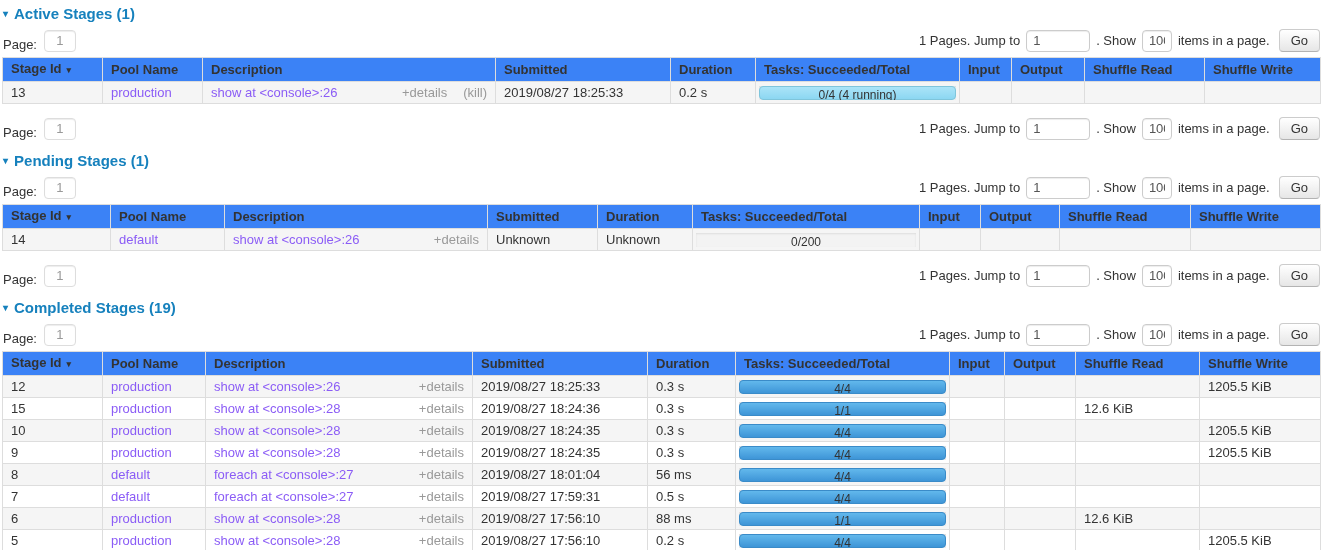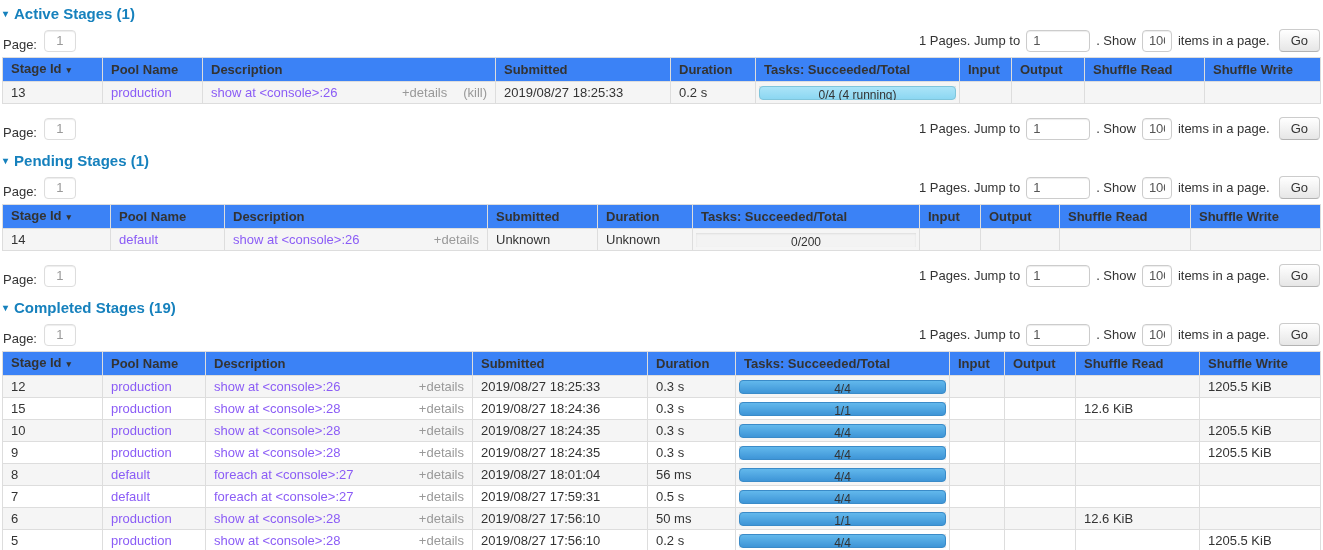--- a/index.html
+++ b/index.html
@@ -441,21 +441,21 @@
               <td>6</td>
               <td><a class="link">production</a></td>
               <td>
                 <div class="desc-flex">
                   <a class="desc-link">show at &lt;console&gt;:28</a>
                   <span class="flex-spacer"></span>
                   <a class="details-link">+details</a>
                 </div>
               </td>
               <td>2019/08/27 17:56:10</td>
-              <td>50 ms</td>
+              <td>88 ms</td>
               <td class="task-cell">
                 <div class="progress">
                   <div class="progress-bar succeeded" style="width: 100%;"></div>
                   <div class="bar-label">1/1</div>
                 </div>
               </td>
               <td></td>
               <td></td>
               <td>12.6 KiB</td>
               <td></td>

